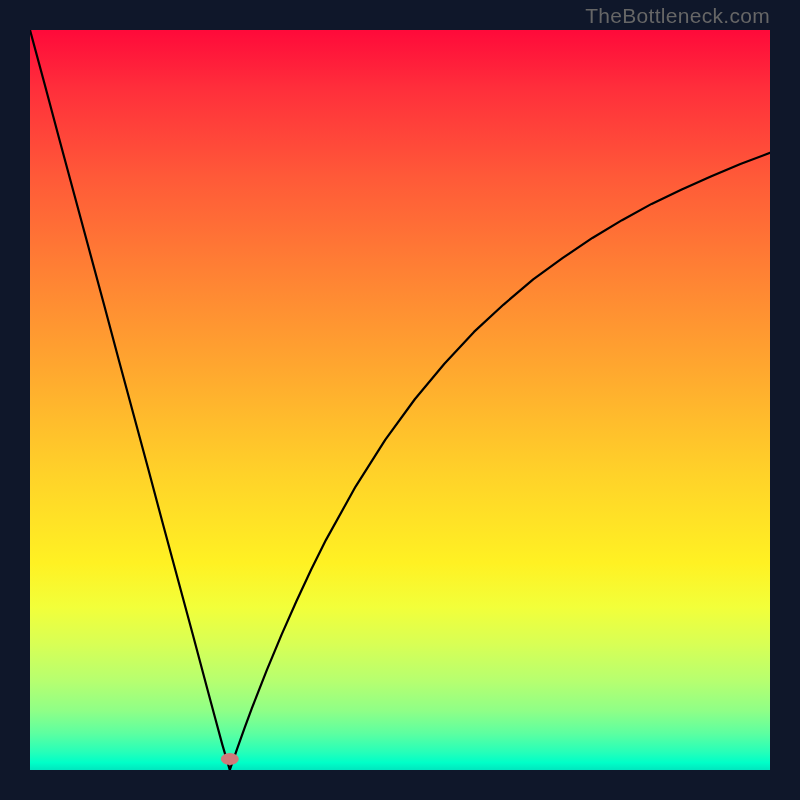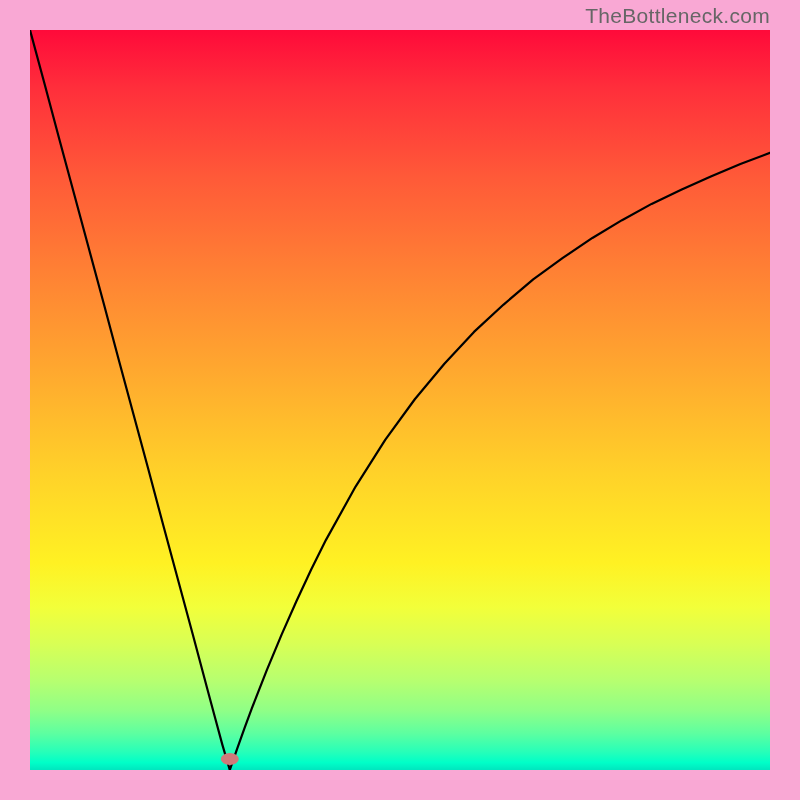--- a/index.html
+++ b/index.html
@@ -8,21 +8,21 @@
     width: 800px;
     height: 800px;
     overflow: hidden;
     background: #000;
     font-family: Arial, Helvetica, sans-serif;
   }
   .frame {
     position: relative;
     width: 800px;
     height: 800px;
-    background: #f9a8d4;
+    background: #0f172a;
   }
   .plot-area {
     position: absolute;
     left: 30px;
     top: 30px;
     width: 740px;
     height: 740px;
     
     background: linear-gradient(to bottom,
       #ff0a3a 0%,

